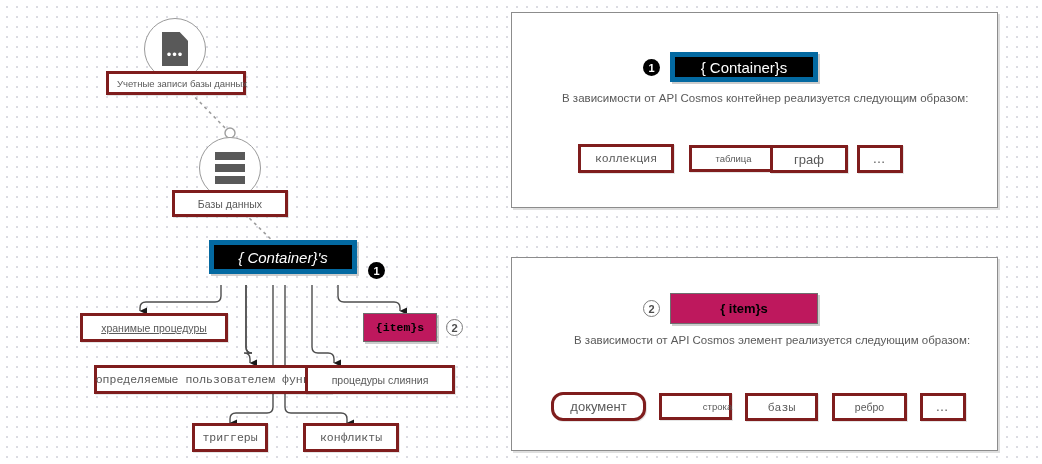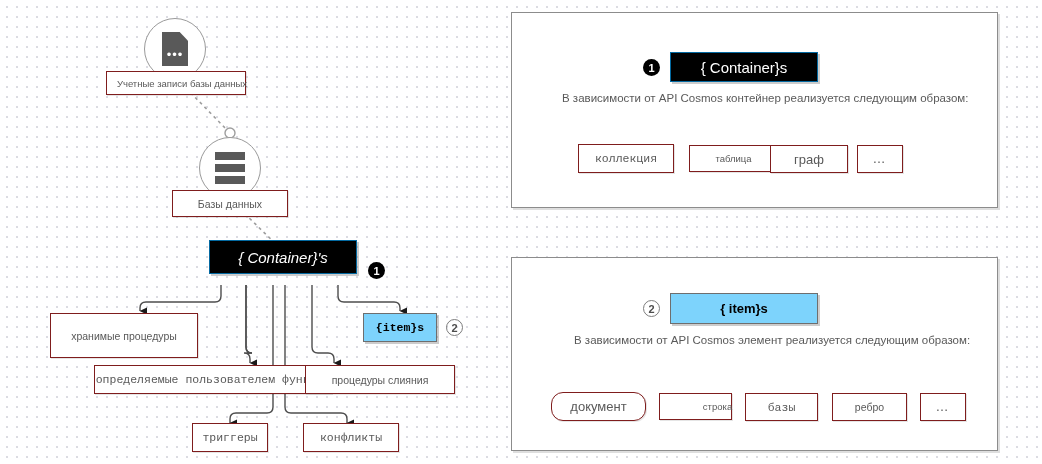--- a/index.html
+++ b/index.html
@@ -20,31 +20,31 @@
   }
   .layer{position:absolute;left:0;top:0;width:1042px;height:464px;}
   svg.layer{pointer-events:none;}
 
   
   .node{
     position:absolute;
     box-sizing:border-box;
     display:flex;align-items:center;justify-content:center;
     background:#ffffff;
-    border:1px solid #7f1d1d;
+    border:3px solid #7f1d1d;
     color:#595959;
     white-space:nowrap;
     box-shadow:1.5px 1.5px 0 rgba(0,0,0,0.13);
   }
   .node.dark{
-    background:#000000;border:1px solid #0369a1;color:#ffffff;
+    background:#000000;border:5px solid #0369a1;color:#ffffff;
     box-shadow:2px 2px 0 rgba(0,0,0,0.20);
   }
   .node.gray{
-    background:#7dd3fc;border:1px solid #6e6e6e;color:#000000;font-weight:bold;
+    background:#be185d;border:1px solid #6e6e6e;color:#000000;font-weight:bold;
     box-shadow:2px 2px 0 rgba(0,0,0,0.20);
   }
   .node.plain{box-shadow:1px 1px 0 rgba(0,0,0,0.10);}
 
   
   .circ{
     position:absolute;
     border:1px solid #9a9a9a;
     border-radius:50%;
     background:#ffffff;
@@ -167,21 +167,21 @@
   <span>1</span>
 </div>
 
 <div class="node gray lbl-m" style="left:363px;top:313px;width:74px;height:29px;">
   <span>{item}s</span>
 </div>
 <div class="badge outline" style="left:446px;top:319px;">
   <span>2</span>
 </div>
 
-<div class="node plain lbl-s" style="left:50px;top:313px;width:148px;height:45px;">
+<div class="node plain lbl-s" style="left:80px;top:313px;width:148px;height:29px;text-decoration:underline;">
   <span>хранимые процедуры</span>
 </div>
 
 <div class="node plain lbl-m" style="left:94px;top:365px;width:238px;height:29px;">
   <span>определяемые пользователем функции</span>
 </div>
 
 <div class="node plain lbl-s" style="left:305px;top:365px;width:150px;height:29px;">
   <span>процедуры слияния</span>
 </div>

